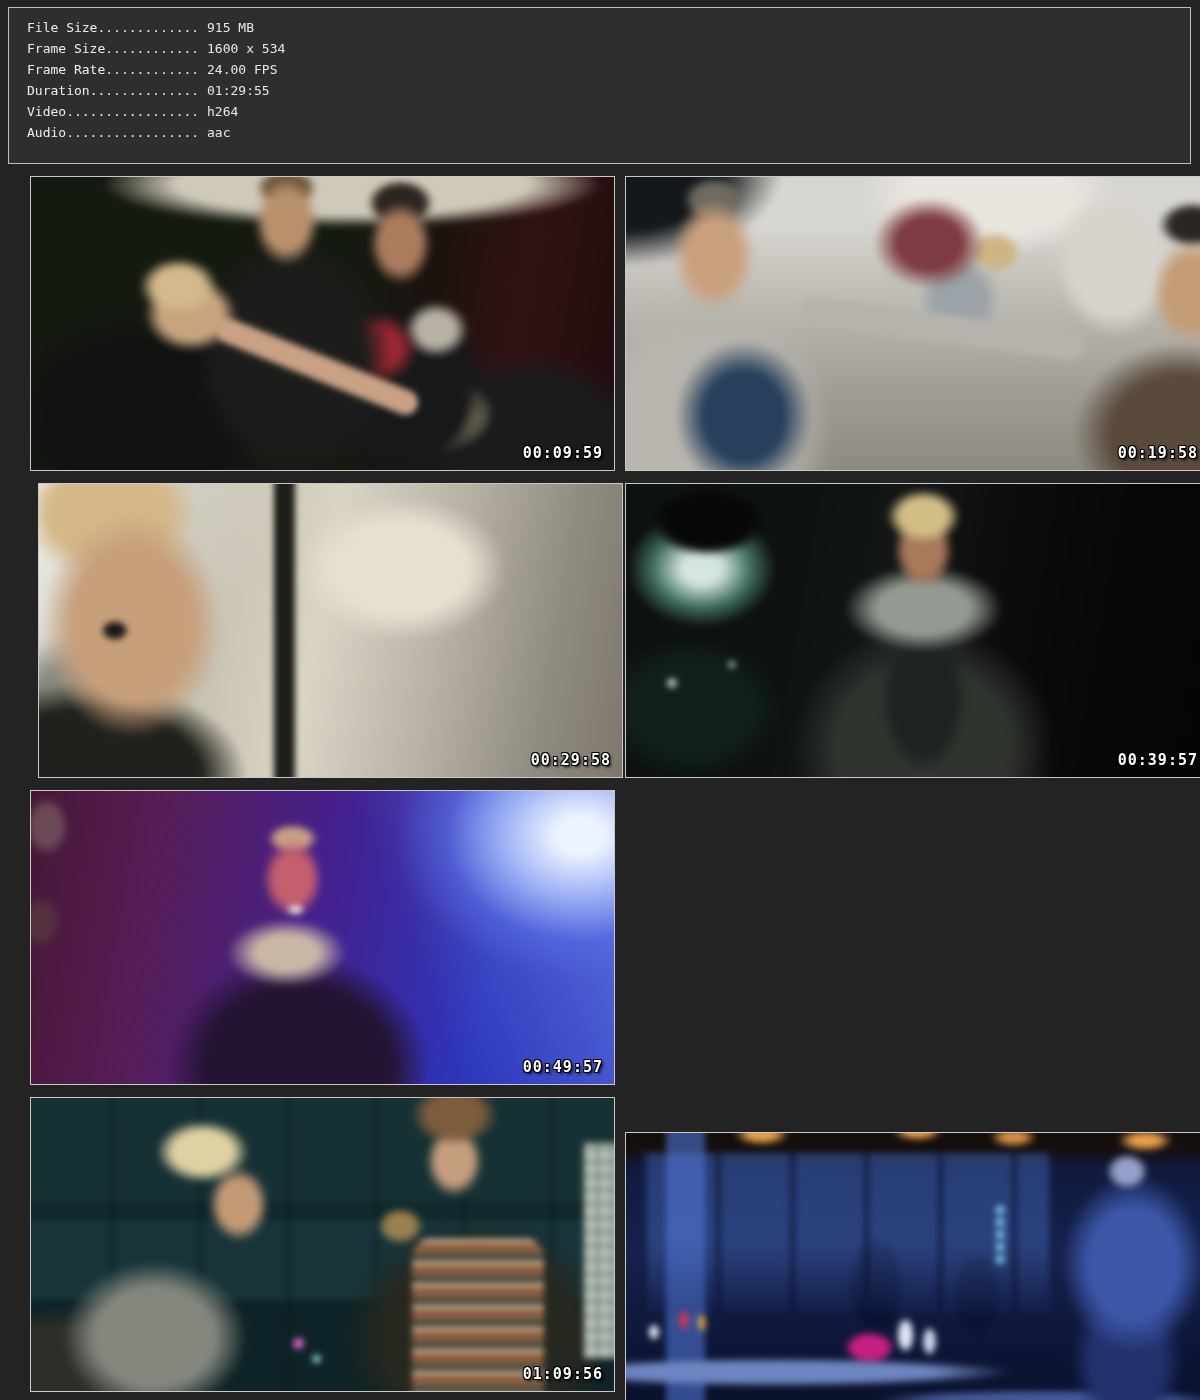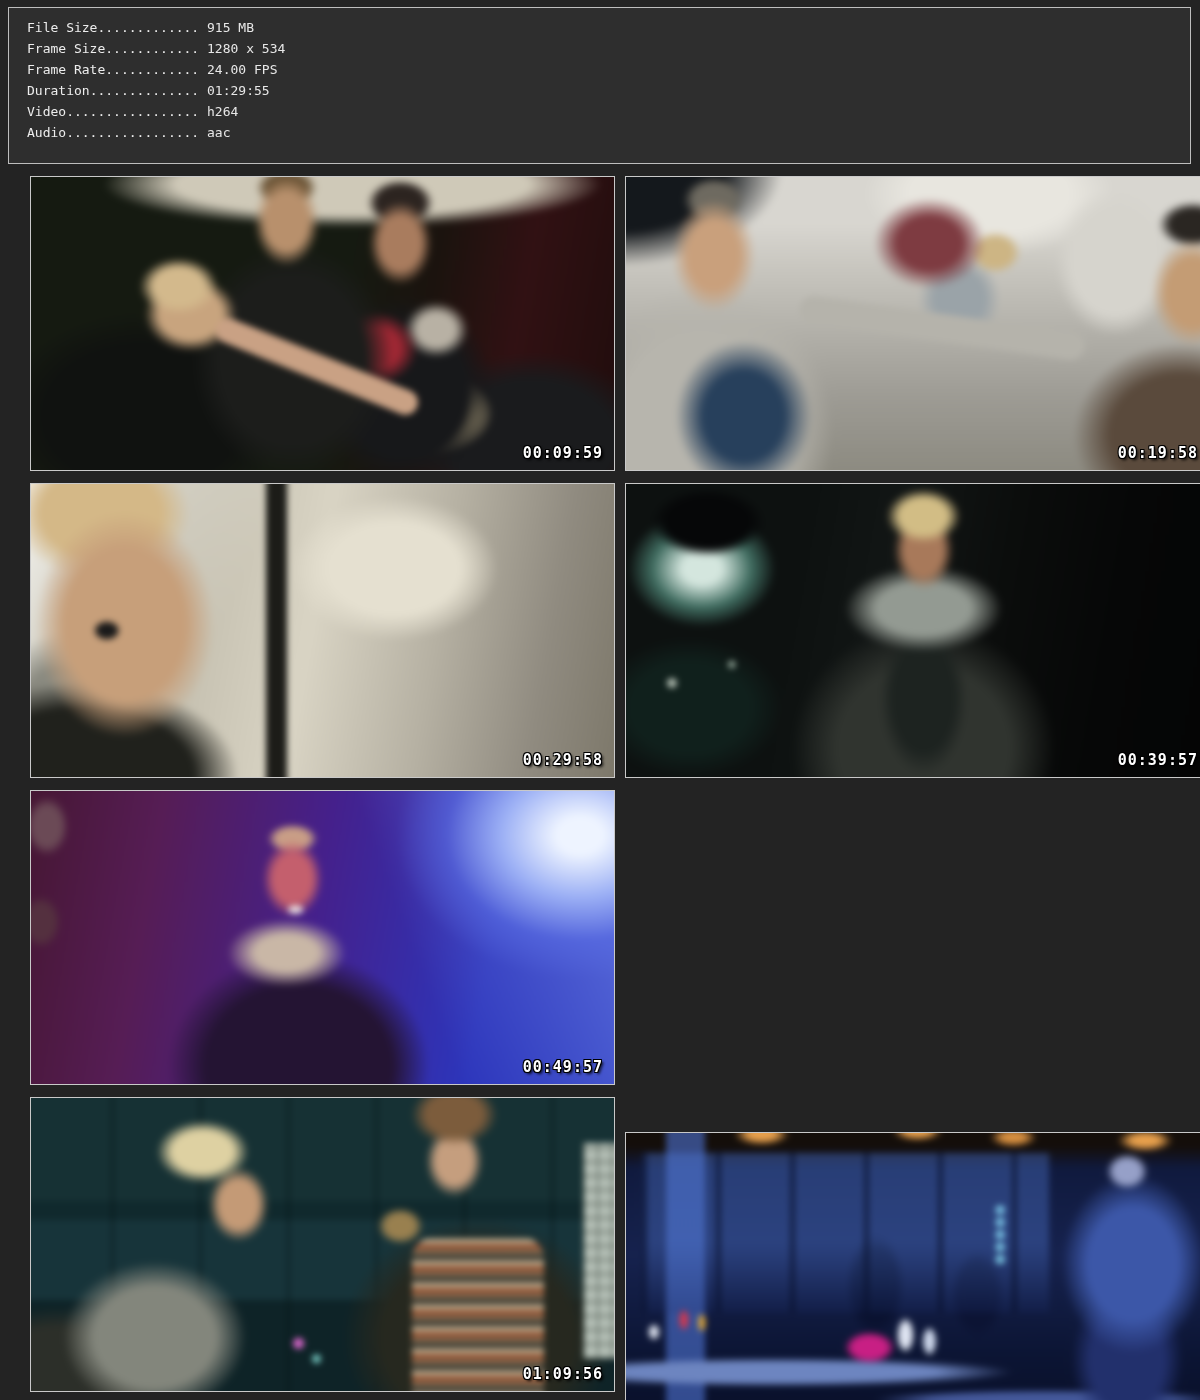--- a/index.html
+++ b/index.html
@@ -31,21 +31,21 @@
   
   .grid { position:absolute; left:10px; top:176px; width:1180px; height:1216px;margin-left:20px; }
   .tile {
     position:absolute; width:585px; height:295px;
     border:1px solid #c9c9c9;
     background:#000;
     overflow:hidden;
   }
   .t1{left:0;   top:0;}
   .t2{left:595px;top:0;}
-  .t3{left:0;   top:307px;}
+  .t3{left:8px;   top:307px;}
   .t4{left:595px;top:307px;padding-left:47px;}
   .t5{left:0;   top:614px;}
   .t6{left:595px;top:614px;}
   .t7{left:0;   top:921px;}
   .t8{left:595px;top:956px;}
 
   .paint {
     position:absolute; inset:-8px;
     filter:blur(3px);
   }
@@ -240,21 +240,21 @@
       linear-gradient(to bottom, rgba(80,120,210,.38) 0 55%, rgba(28,46,110,.18) 100%);
   }
 
   
 </style>
 </head>
 <body>
 
 <div class="info-box">
   <div class="info-row"><span>File Size</span><span>.............</span> <span class="val">915 MB</span></div>
-  <div class="info-row"><span>Frame Size</span><span>............</span> <span class="val">1280 x 534</span></div>
+  <div class="info-row"><span>Frame Size</span><span>............</span> <span class="val">1600 x 534</span></div>
   <div class="info-row"><span>Frame Rate</span><span>............</span> <span class="val">24.00 FPS</span></div>
   <div class="info-row"><span>Duration</span><span>..............</span> <span class="val">01:29:55</span></div>
   <div class="info-row"><span>Video</span><span>.................</span> <span class="val">h264</span></div>
   <div class="info-row"><span>Audio</span><span>.................</span> <span class="val">aac</span></div>
 </div>
 
 <div class="grid">
 
   <div class="tile t1">
     <div class="paint s1">

